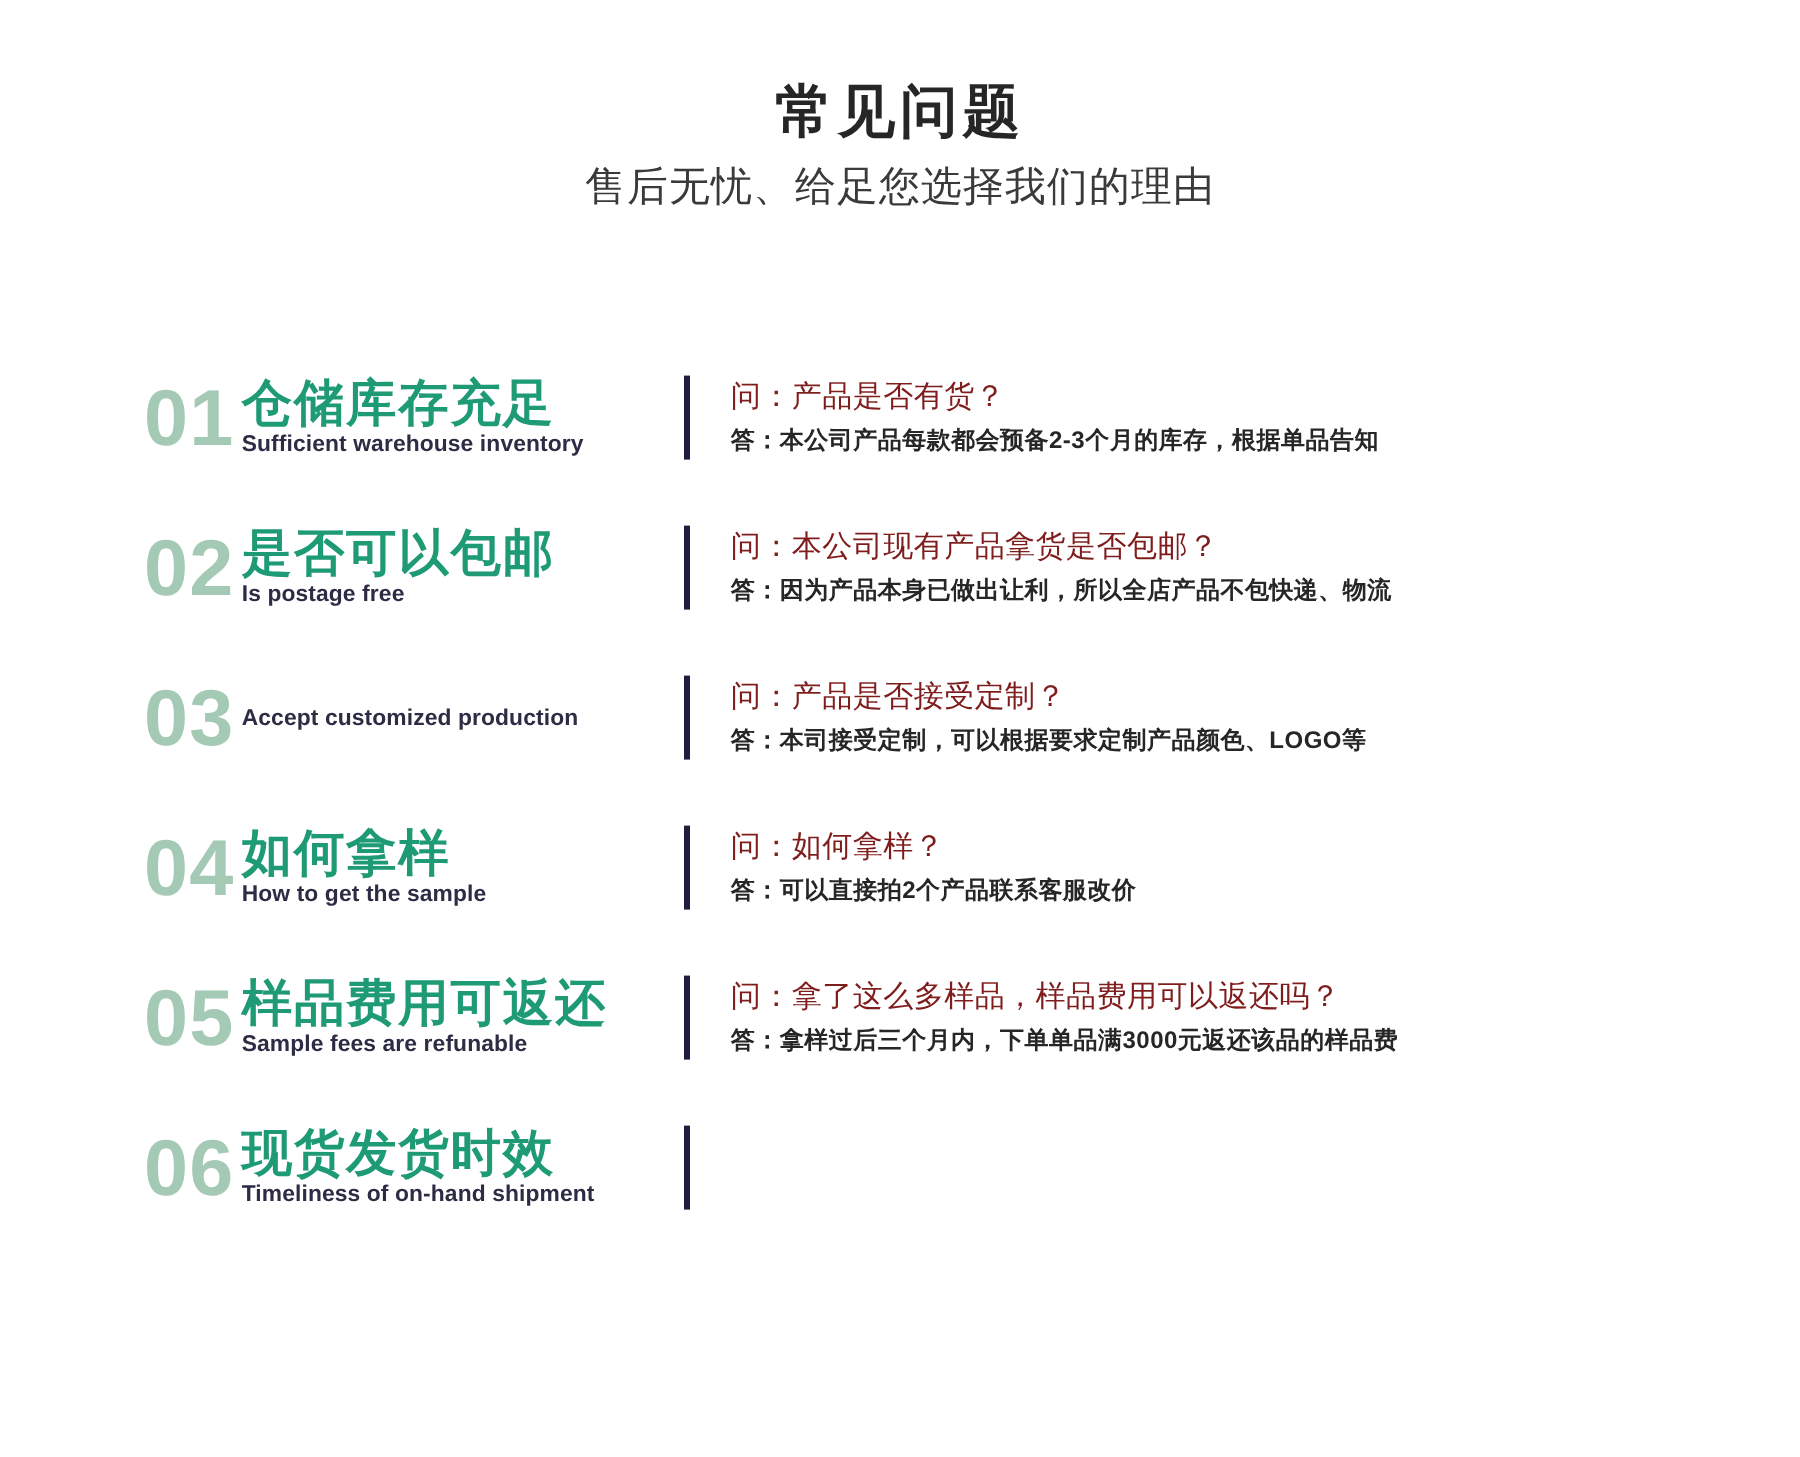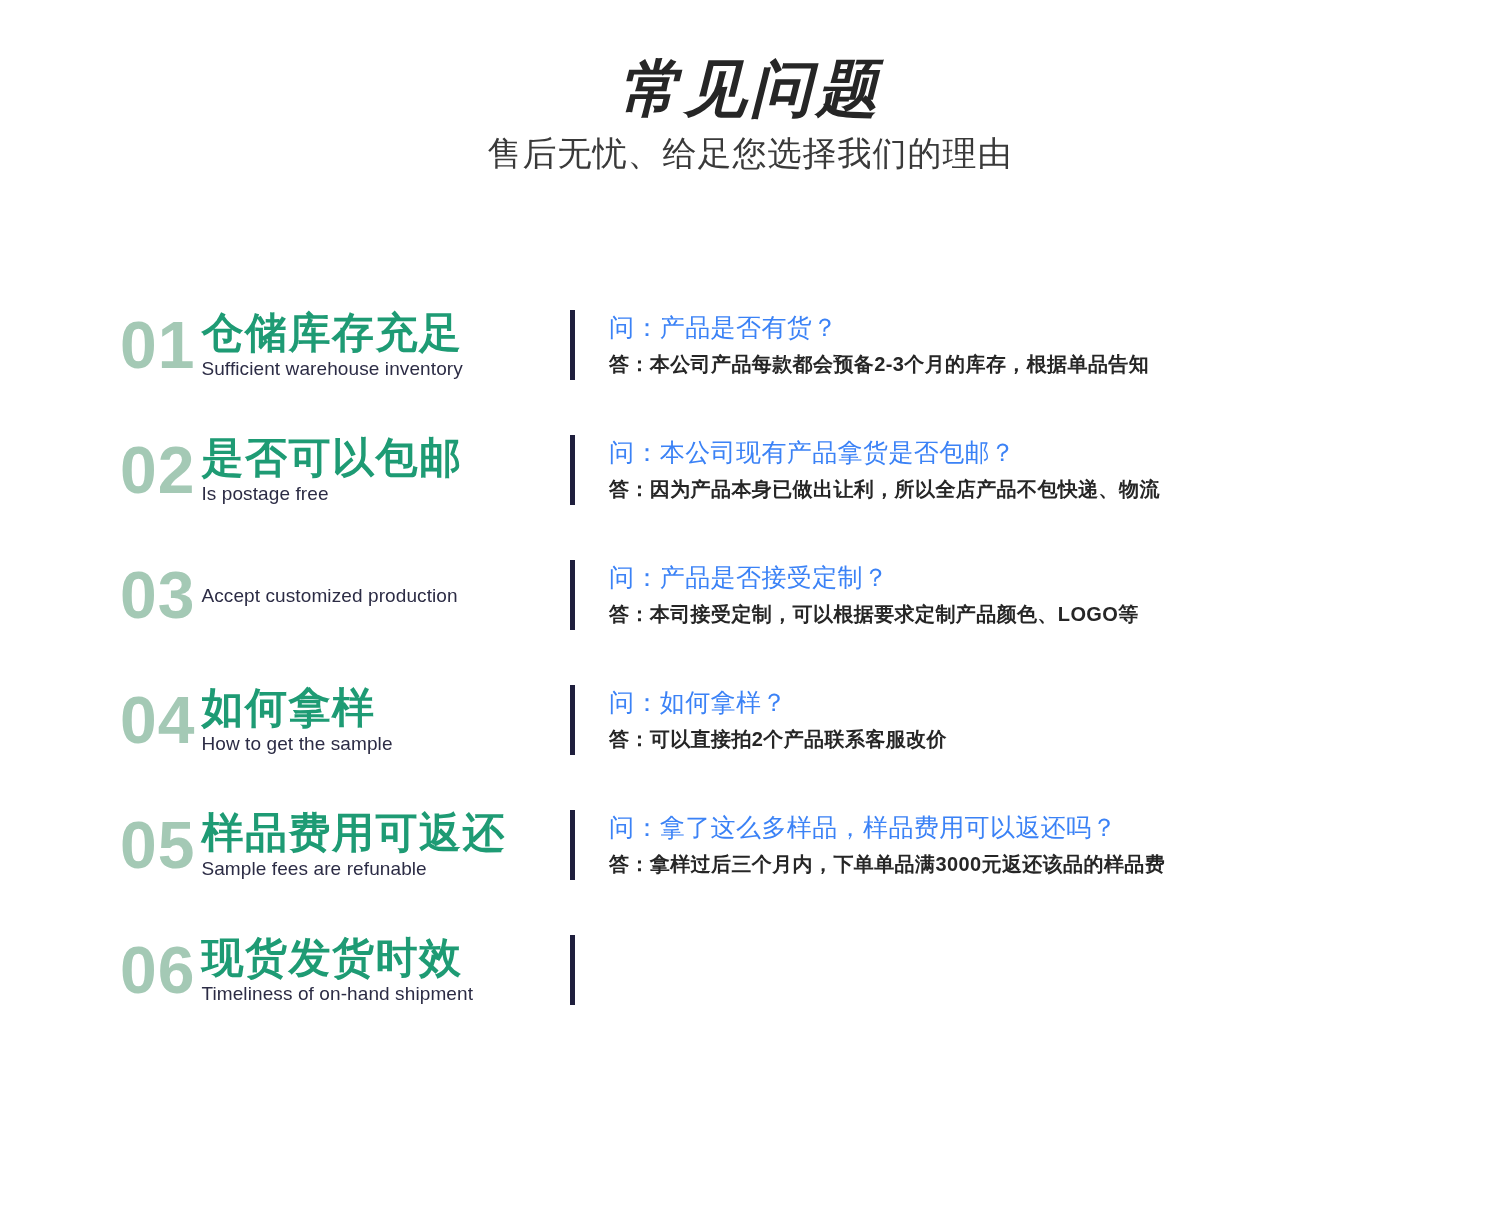--- a/index.html
+++ b/index.html
@@ -16,27 +16,26 @@
     position: relative;
   }
 
   
   .header {
     width: 100%;
     text-align: center;
     padding-top: 52px;
   }
   .page-title {
-    font-size: 62px;
+    font-size: 48px;
     font-weight: 700;
     color: #262626;
     letter-spacing: 4px;
     line-height: 1.08;
-    margin: 4px;
-    font-style: italic;
+    margin: 16px;
   }
   .page-subtitle {
     font-size: 34px;
     font-weight: 400;
     color: #3a3a3a;
     letter-spacing: 1px;
     margin: 10px 0 16px 0;
     line-height: 1.2;
   }
 
@@ -80,21 +79,21 @@
   .faq-title-cn {
     font-size: 42px;
     font-weight: 700;
     color: #1e9b74;
     letter-spacing: 1.5px;
     line-height: 1.08;
     white-space: nowrap;
   }
   .faq-title-en {
     font-size: 19px;
-    font-weight: 400;
+    font-weight: 700;
     color: #2c2c45;
     letter-spacing: 0.1px;
     line-height: 1.15;
     margin-top: 2px;
     white-space: nowrap;
   }
 
   
   .faq-divider {
     width: 5px;
@@ -107,21 +106,21 @@
   
   .faq-right {
     flex: 1 1 auto;
     display: flex;
     flex-direction: column;
     justify-content: center;
   }
   .faq-q {
     font-size: 25px;
     font-weight: 400;
-    color: #3b82f6;
+    color: #7f1d1d;
     letter-spacing: 0.4px;
     line-height: 1.35;
     white-space: nowrap;
   }
   .faq-a {
     font-size: 20px;
     font-weight: 700;
     color: #262626;
     letter-spacing: 0.4px;
     line-height: 1.35;

